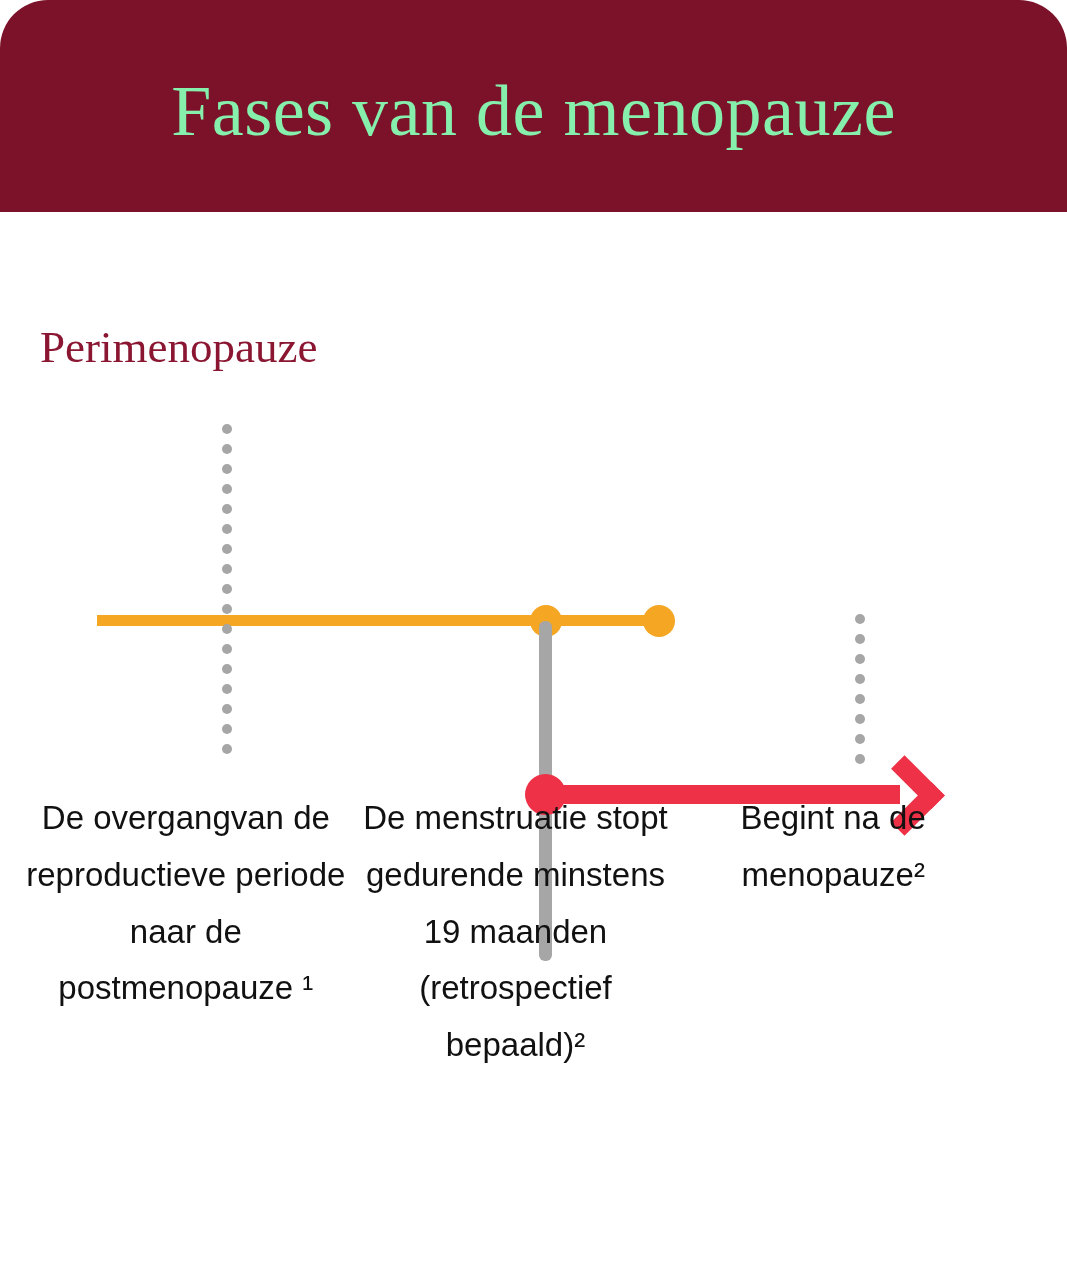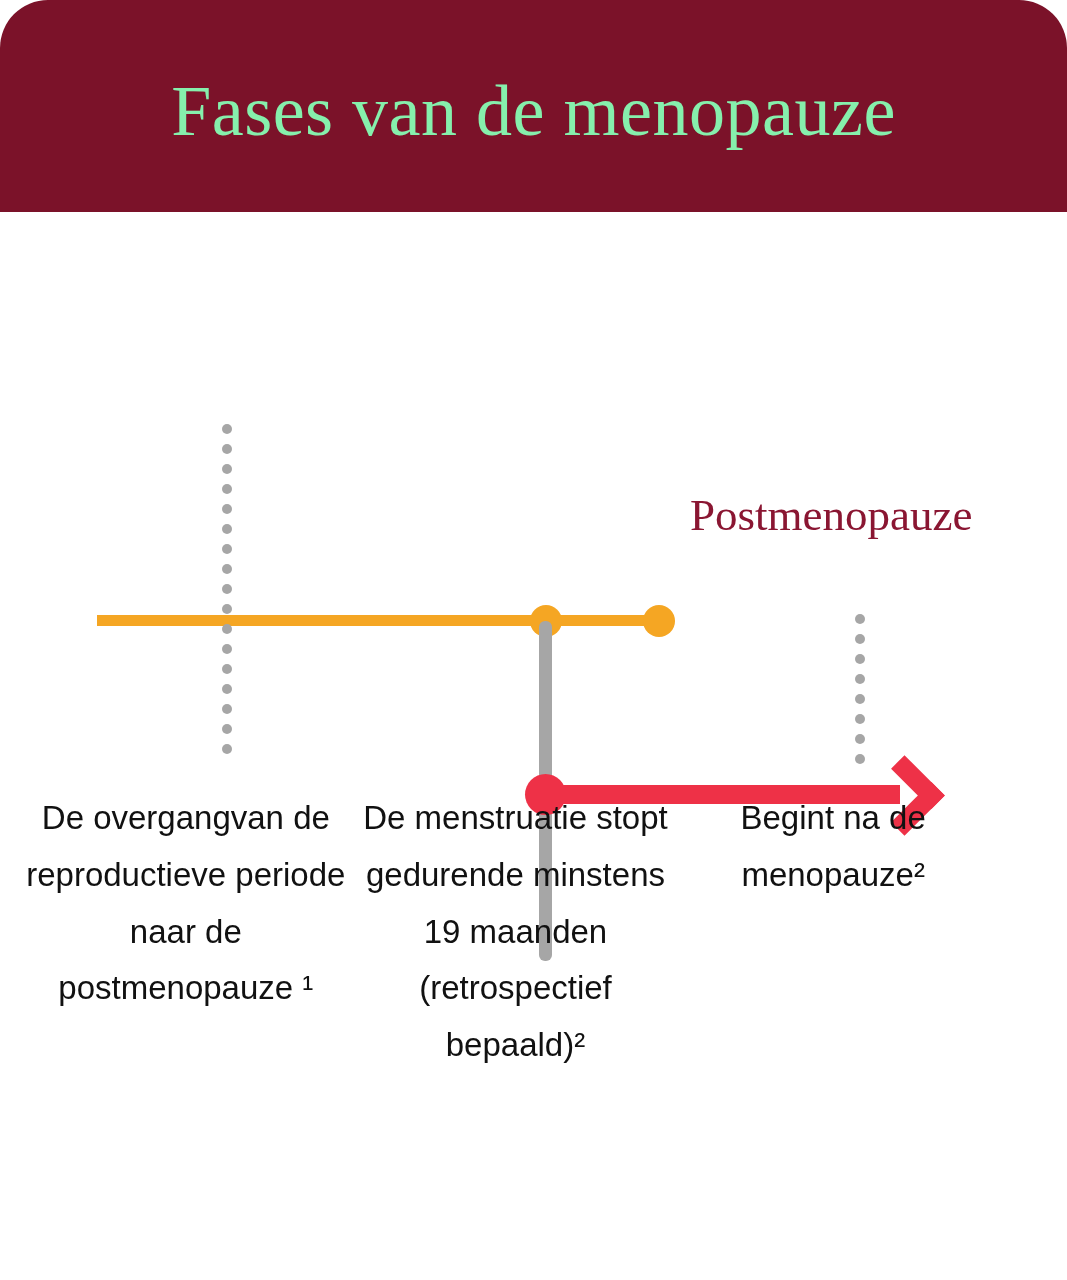--- a/index.html
+++ b/index.html
@@ -180,23 +180,23 @@
 </style>
 </head>
 <body>
 
 <div class="header">
   <div class="header-title">Fases van de menopauze</div>
 </div>
 
 <div class="stage">
 
-
-
-  <div class="phase-label lbl-post">Postmenopauze</div>
+  <div class="phase-label lbl-peri">Perimenopauze</div>
+
+
 
   <div class="orange-bar"></div>
   <div class="dot dot-orange-1"></div>
   <div class="dot dot-orange-2"></div>
 
   <div class="grey-line"></div>
 
   <div class="dot dot-red"></div>
   <div class="red-bar"></div>
   <div class="arrow-head">

